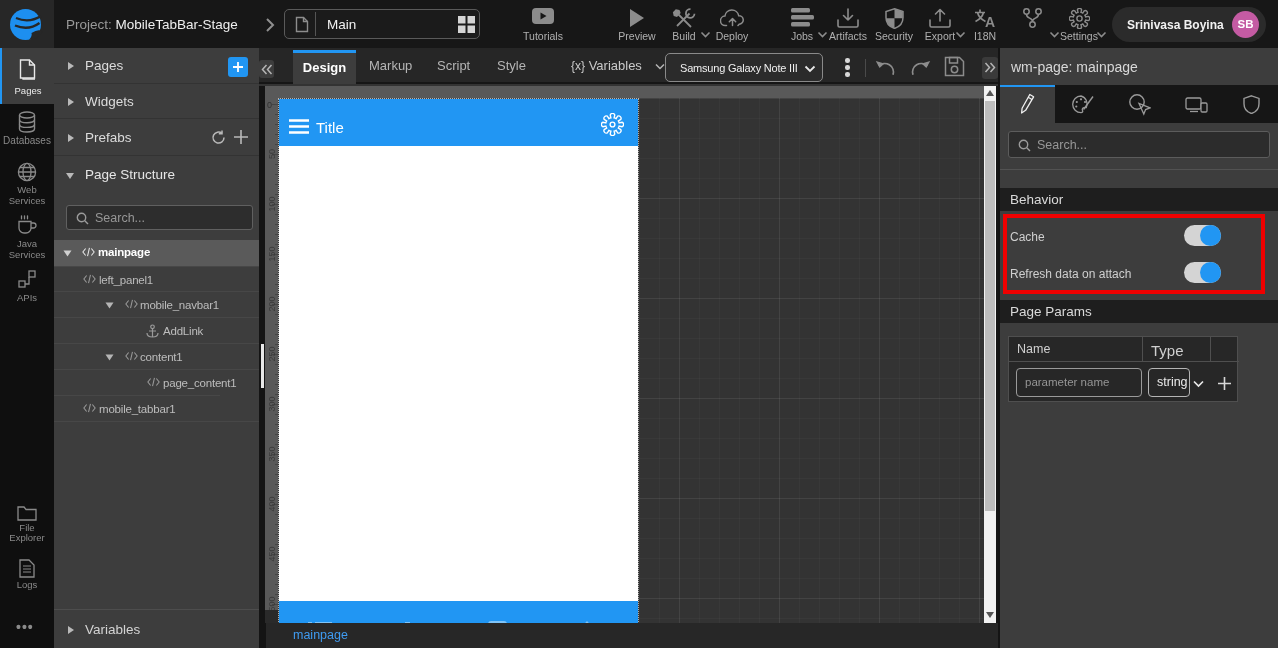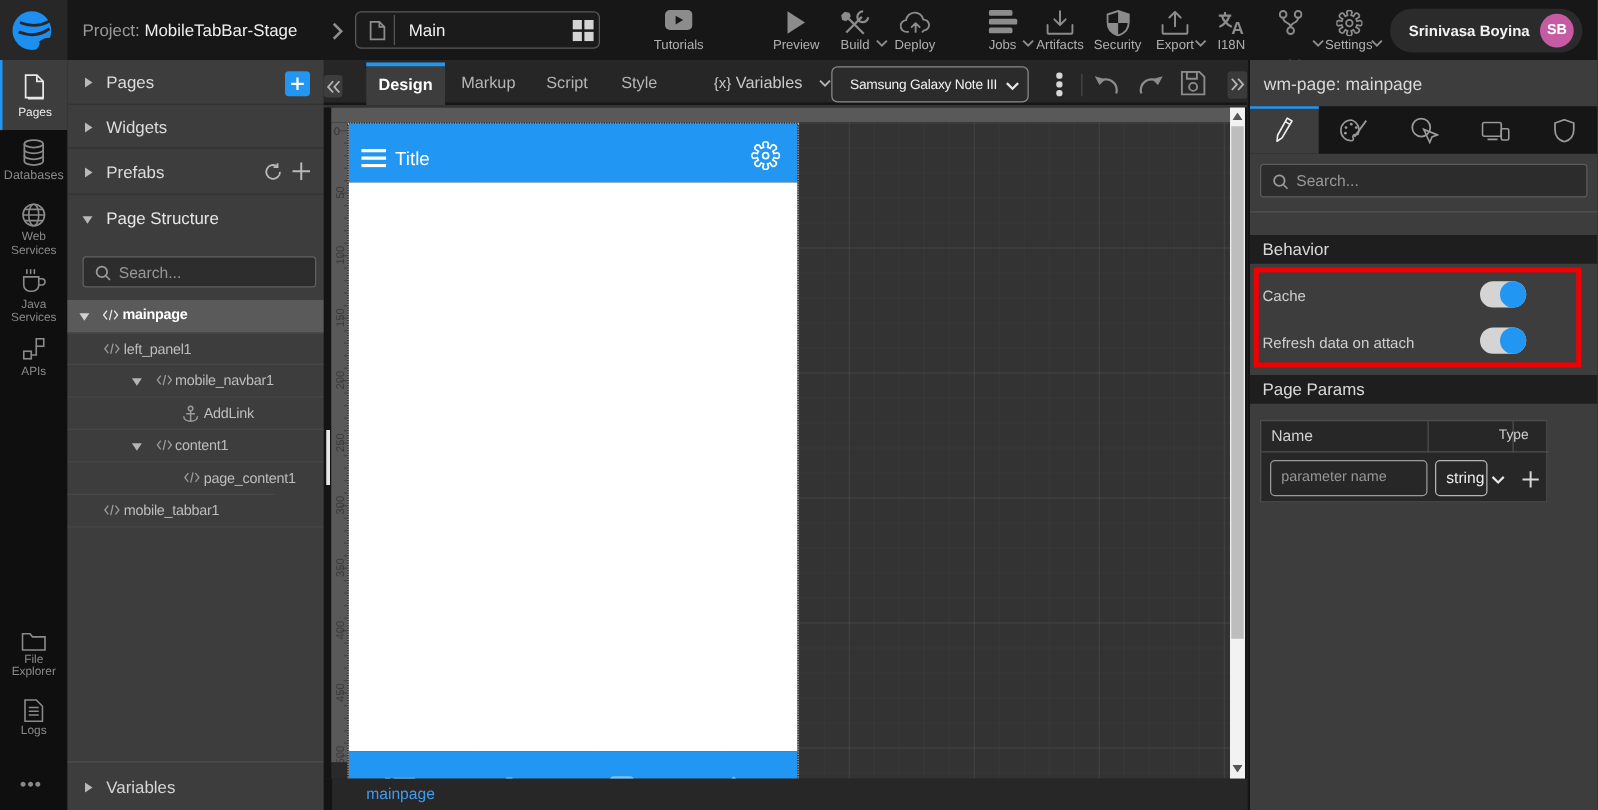--- a/index.html
+++ b/index.html
@@ -563,21 +563,21 @@
 
   <div class="abs" style="left:1000px;top:300px;width:278px;height:23px;background:#1e1e1e;">
     <div class="abs" style="left:10px;top:4px;font-size:13.5px;color:#dadada;">Page Params</div>
   </div>
 
   <div class="abs" style="left:1008px;top:336px;width:230px;height:66px;background:#272727;border:1px solid #4f4f4f;">
     <div class="abs" style="left:0;top:0;width:134px;height:25px;border-right:1px solid #4f4f4f;border-bottom:1px solid #4f4f4f;">
       <div class="abs" style="left:8px;top:5px;font-size:12.5px;color:#d0d0d0;">Name</div>
     </div>
     <div class="abs" style="left:134px;top:0;width:68px;height:25px;border-right:1px solid #4f4f4f;border-bottom:1px solid #4f4f4f;">
-      <div class="abs" style="left:8px;top:5px;font-size:11px;color:#d0d0d0;margin-left:48px;">Type</div>
+      <div class="abs" style="left:8px;top:5px;font-size:15px;color:#d0d0d0;">Type</div>
     </div>
     <div class="abs" style="left:202px;top:0;width:28px;height:25px;border-bottom:1px solid #4f4f4f;"></div>
     <div class="abs" style="left:7px;top:31px;width:126px;height:29px;border:1px solid #9a9a9a;border-radius:4px;">
       <div class="abs" style="left:8px;top:7px;font-size:11.5px;color:#969696;">parameter name</div>
     </div>
     <div class="abs" style="left:139px;top:31px;width:42px;height:29px;border:1px solid #b5b5b5;border-radius:4px;">
       <div class="abs" style="left:8px;top:6px;font-size:12.5px;color:#ececec;">string</div>
       <svg class="abs" style="left:44px;top:11px;" width="11" height="8" viewBox="0 0 11 8">
           <path d="M1 1.5 L5.5 6 L10 1.5" stroke="#e8e8e8" stroke-width="1.7" fill="none"></path>
         </svg>

